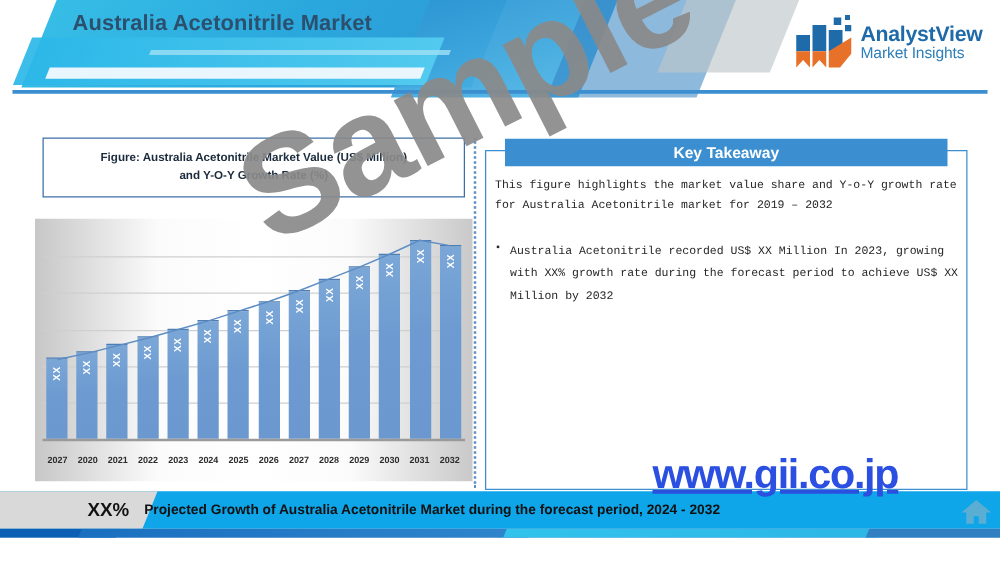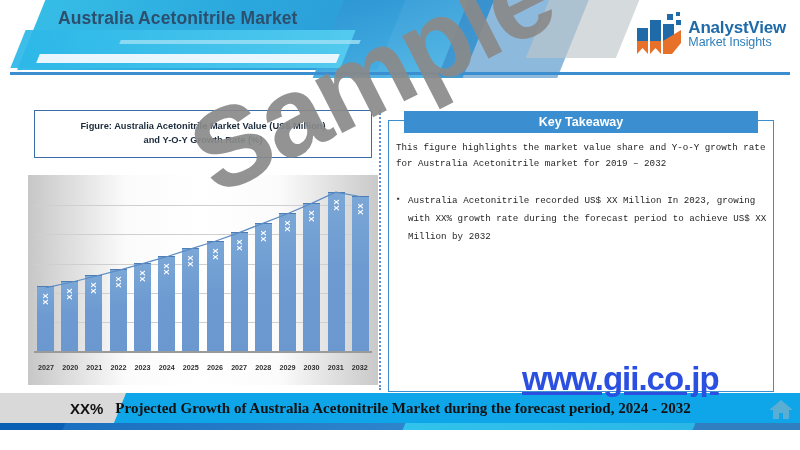--- a/index.html
+++ b/index.html
@@ -141,21 +141,21 @@
   
   #bottom-note {
     position: absolute; left: 0; top: 393px; width: 800px; height: 30px;
     background: #0ea5e9; display: flex; align-items: center;
   }
   #note-wedge {
     position: absolute; left: -30px; top: 0; width: 150px; height: 30px;
     background: #d9d9d9; transform: skewX(-22deg);
   }
   #note-pct { position: relative; margin-left: 70px; font-size: 15px; font-weight: bold; color: #111; z-index: 2;}
-  #note-text { position: relative; margin-left: 12px; font-size: 15px; font-weight: bold; color: #111; z-index: 2; font-family: Liberation Serif, serif;}
+  #note-text { position: relative; margin-left: 12px; font-size: 11px; font-weight: bold; color: #111; z-index: 2;}
 
   
   #footer {
     position: absolute; left: 0; top: 423px; width: 800px; height: 27px;
     background: #2f7fc1; overflow: hidden;
   }
   .fshape { position: absolute; }
   .fs1 { left: -40px; top: 0; width: 130px; height: 27px; background: #0b5fb4; transform: skewX(-22deg); }
   .fs2 { left: 60px; top: 0; width: 360px; height: 27px;
          background: linear-gradient(90deg,#1a6fc0 0%, #2f86cc 100%); transform: skewX(-22deg); }

